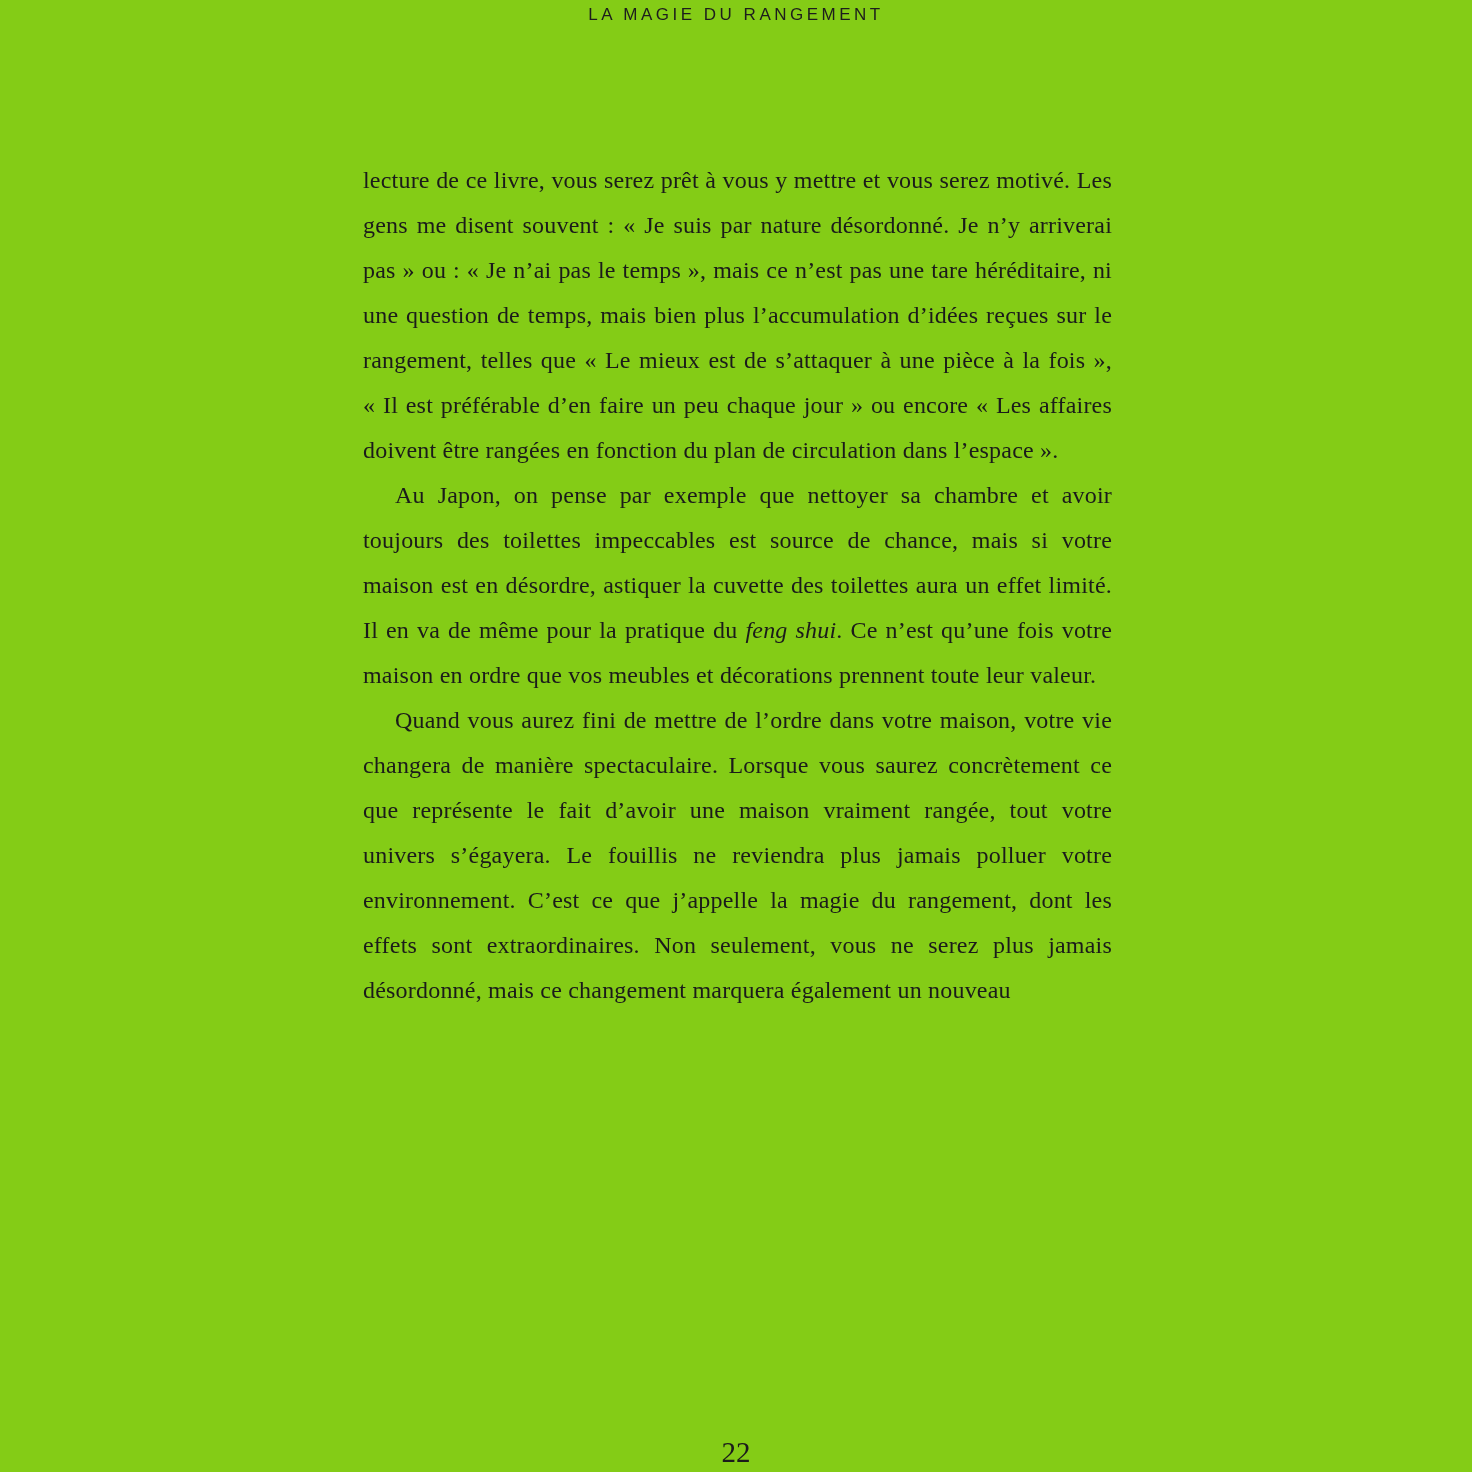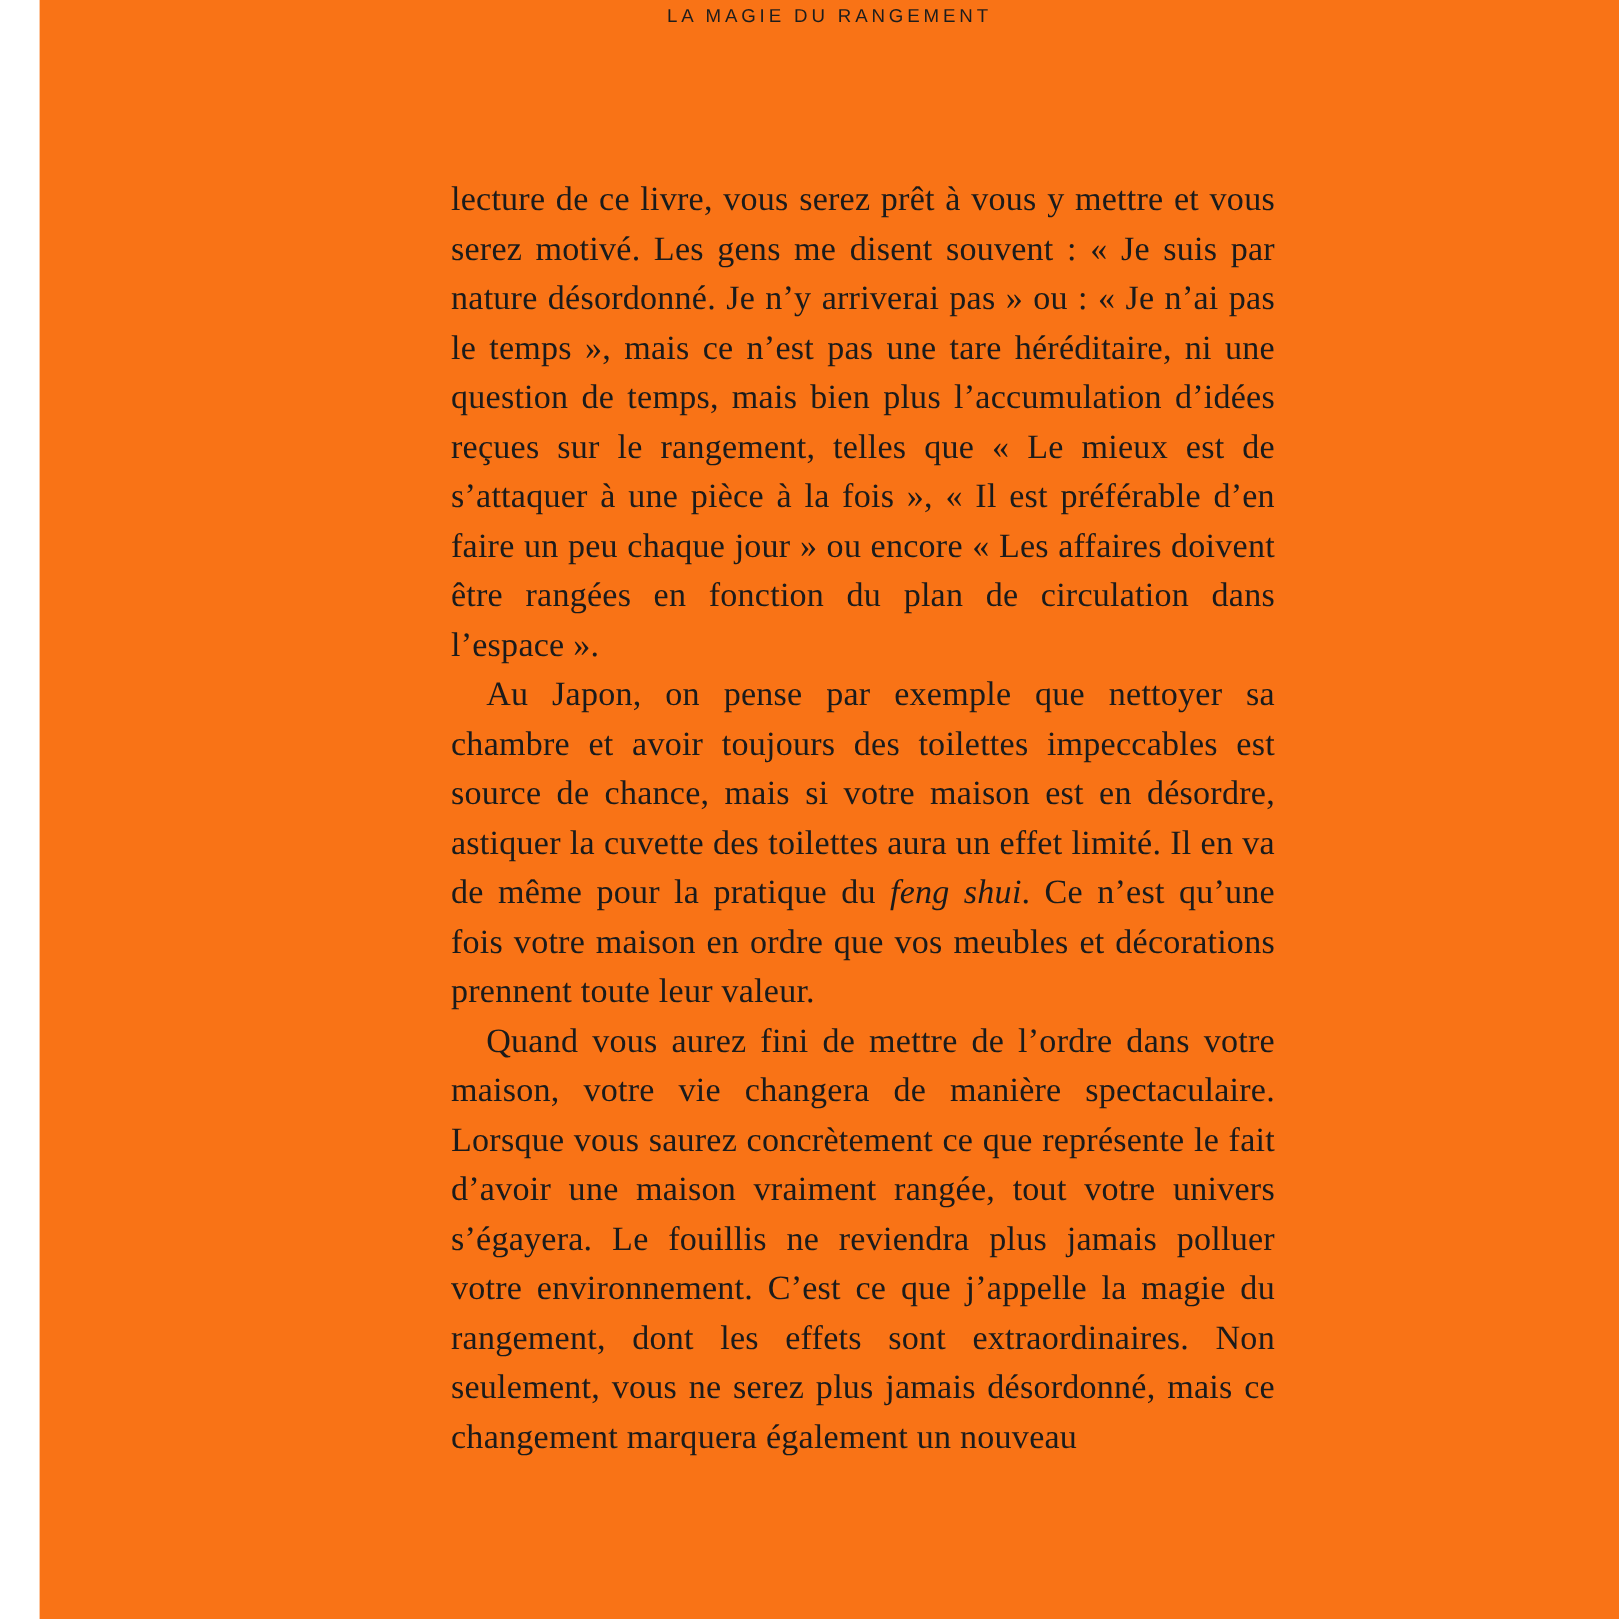--- a/index.html
+++ b/index.html
@@ -10,43 +10,42 @@
     width: 1472px;
     height: 1472px;
     background: #ffffff;
     position: relative;
     overflow: hidden;
     font-family: "Liberation Serif", serif;
   }
   .book-page {
     position: absolute;
     inset: 0;
-    background: #f97316;
-    margin-left: 36px;
+    background: #84cc16;
   }
   .running-head {
     position: absolute;
     top: 5px;
     left: 0;
     width: 100%;
     text-align: center;
     font-family: "Liberation Sans", sans-serif;
     font-weight: 400;
     font-size: 17px;
     letter-spacing: 3.5px;
     color: #1d1d1d;
     text-transform: uppercase;
   }
   .text-block {
     position: absolute;
-    left: 374px;
+    left: 363px;
     top: 158px;
     width: 749px;
     text-align: justify;
-    font-size: 31px;
+    font-size: 24px;
     line-height: 45px;
     color: #1b1b1b;
     letter-spacing: 0.2px;
   }
   .text-block p {
     margin: 0;
     padding: 0;
   }
   .para-indent {
     text-indent: 32px;
@@ -74,14 +73,17 @@
   <header class="running-head">
     <span>LA MAGIE DU RANGEMENT</span>
   </header>
 
   <main class="text-block">
     <p class="para">lecture de ce livre, vous serez prêt à vous y mettre et vous serez motivé. Les gens me disent souvent&nbsp;: «&nbsp;Je suis par nature désordonné. Je n’y arriverai pas&nbsp;» ou&nbsp;: «&nbsp;Je n’ai pas le temps&nbsp;», mais ce n’est pas une tare héréditaire, ni une question de temps, mais bien plus l’accumulation d’idées reçues sur le rangement, telles que «&nbsp;Le mieux est de s’attaquer à une pièce à la fois&nbsp;», «&nbsp;Il est préférable d’en faire un peu chaque jour&nbsp;» ou encore «&nbsp;Les affaires doivent être rangées en fonction du plan de circulation dans l’espace&nbsp;».</p>
     <p class="para para-indent"><span>Au Japon, on pense par exemple que nettoyer sa chambre et avoir toujours des toilettes impeccables est source de chance, mais si votre maison est en désordre, astiquer la cuvette des toilettes aura un effet limité. Il en va de même pour la pratique du </span><em class="italic-term">feng shui</em><span>. Ce n’est qu’une fois votre maison en ordre que vos meubles et décorations prennent toute leur valeur.</span></p>
     <p class="para para-indent">Quand vous aurez fini de mettre de l’ordre dans votre maison, votre vie changera de manière spectaculaire. Lorsque vous saurez concrètement ce que représente le fait d’avoir une maison vraiment rangée, tout votre univers s’égayera. Le fouillis ne reviendra plus jamais polluer votre environnement. C’est ce que j’appelle la magie du rangement, dont les effets sont extraordinaires. Non seulement, vous ne serez plus jamais désordonné, mais ce changement marquera également un nouveau</p>
   </main>
 
+  <footer class="folio">
+    <span>22</span>
+  </footer>
 
 </div>
 
 </body></html>

